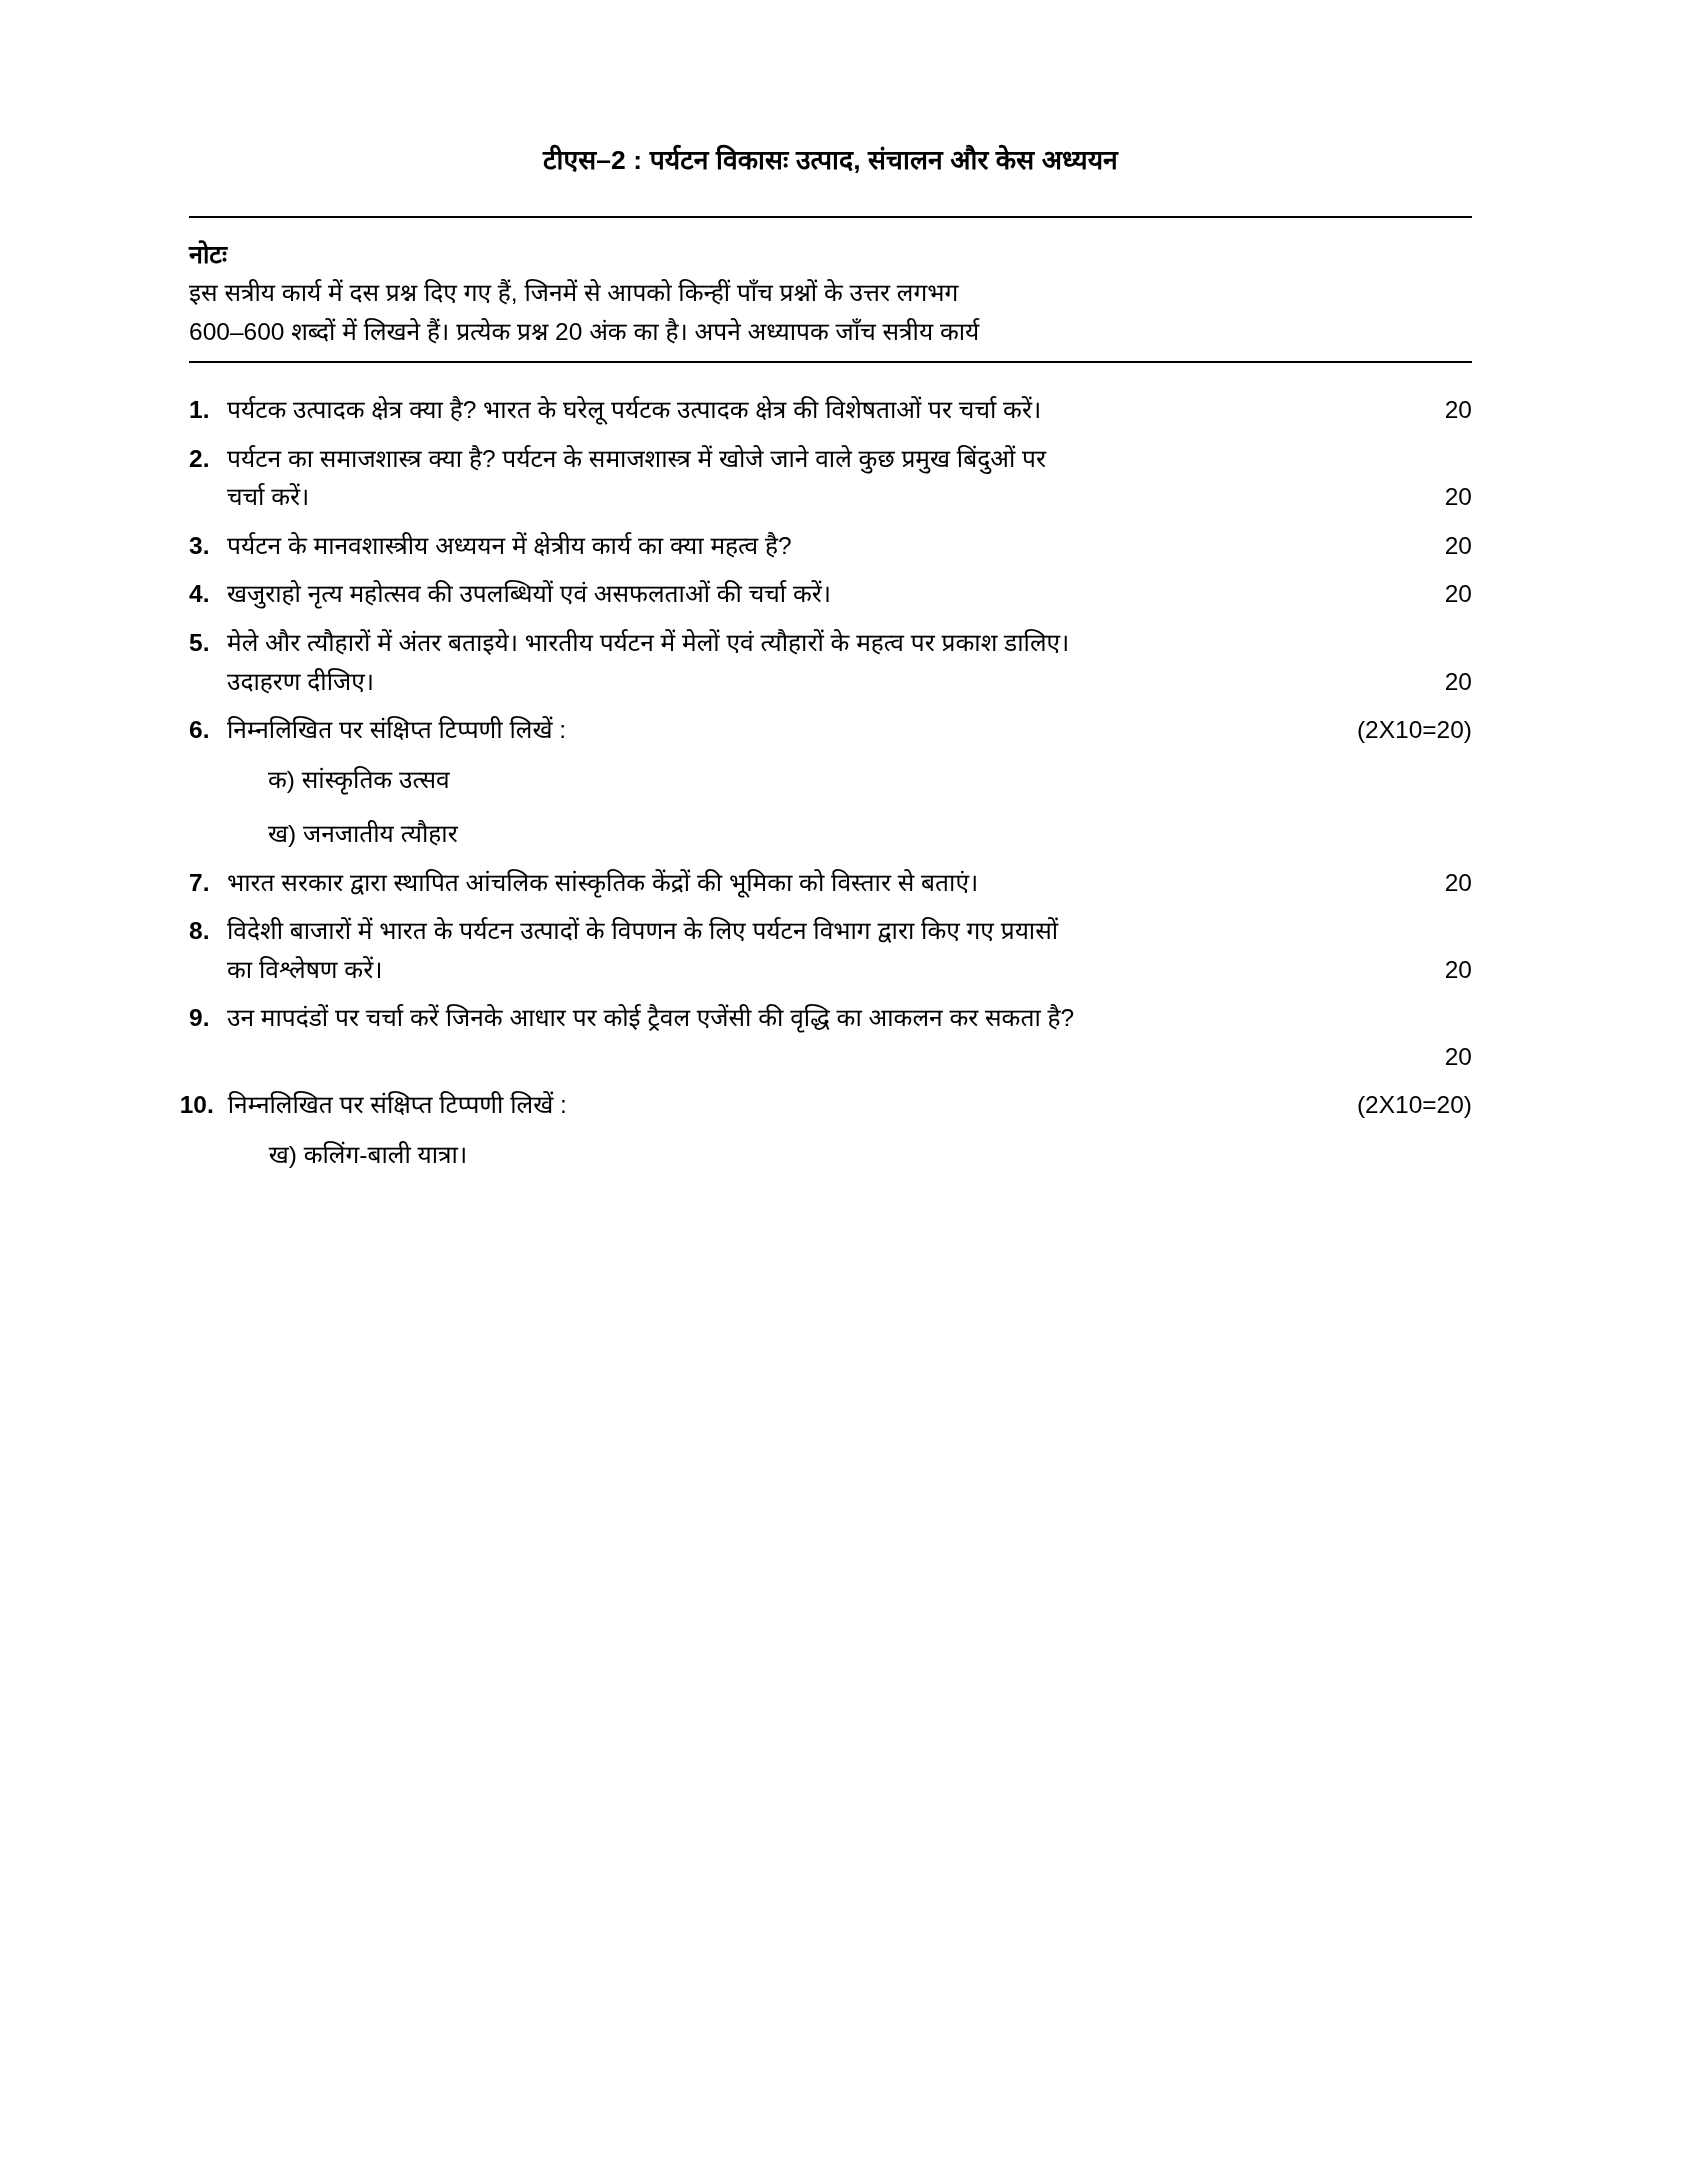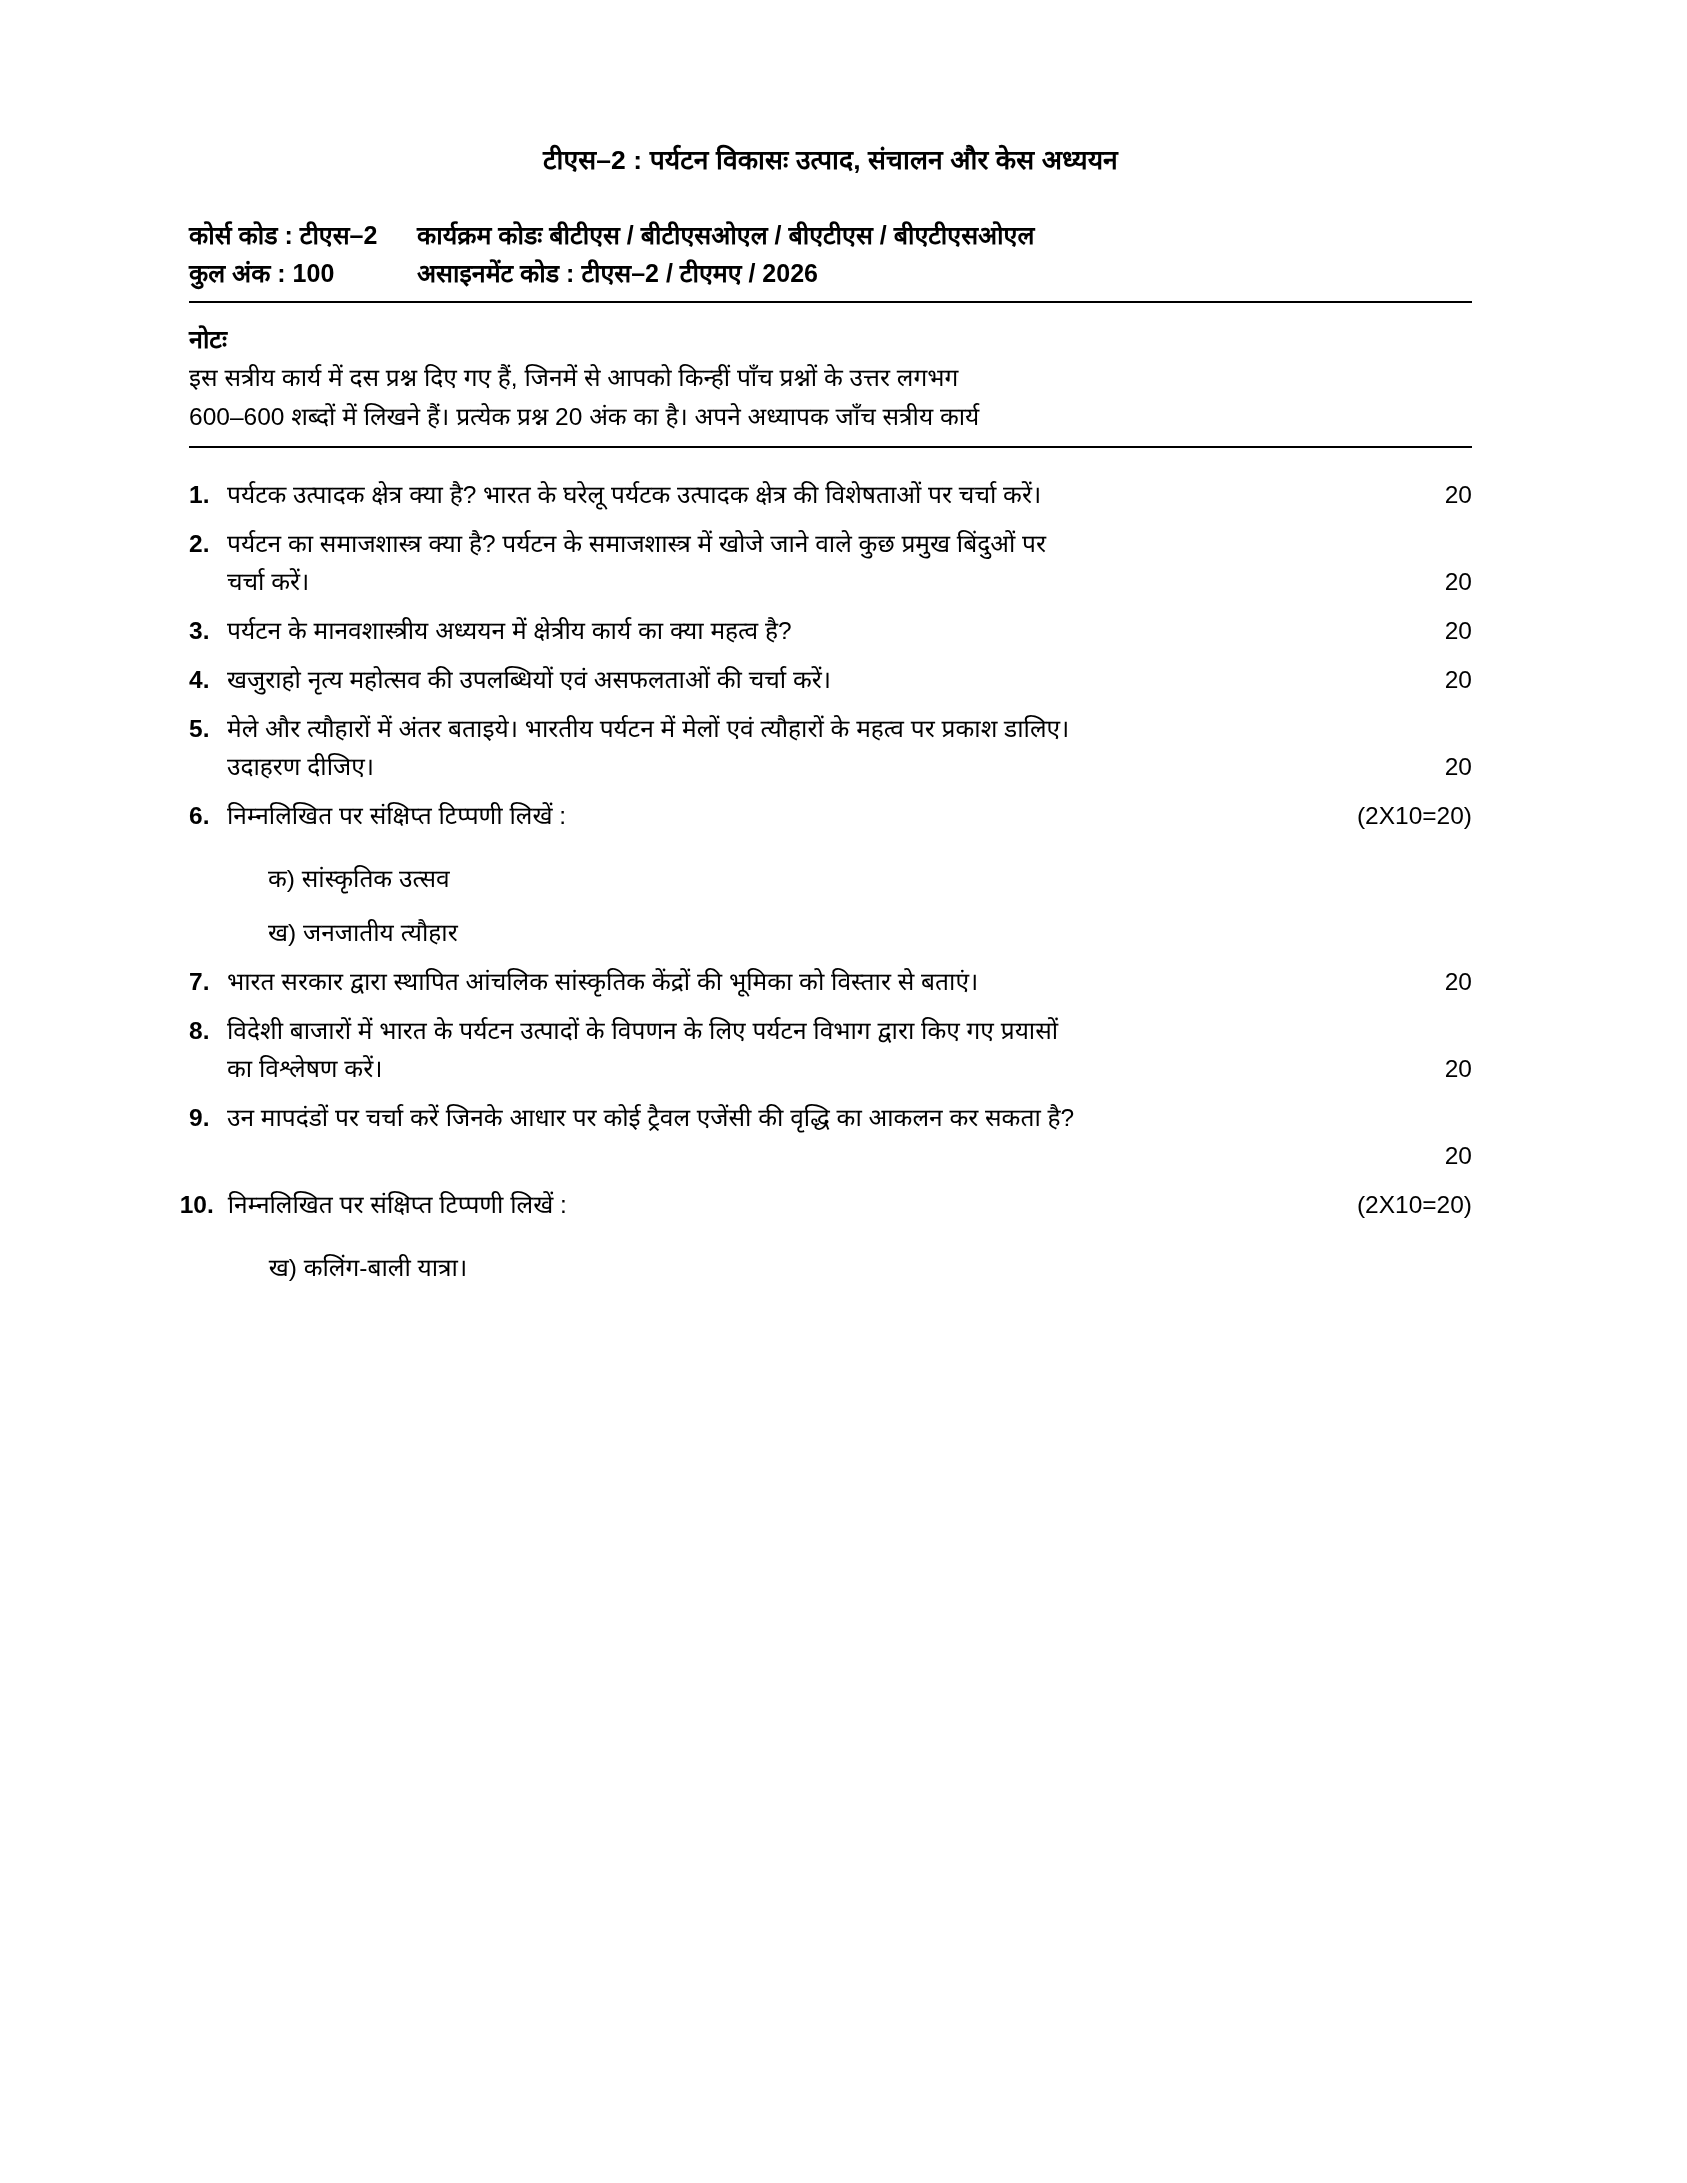--- a/index.html
+++ b/index.html
@@ -146,48 +146,38 @@
   }
   .q-marks {
     flex: 0 0 auto;
     padding-left: 20px;
     white-space: nowrap;
   }
   .q-line.right-only {
     justify-content: flex-end;
   }
   .subitem {
-    margin-top: 25px;
+    margin-top: 11px;
     margin-left: 41px;
     line-height: 1.56;
   }
   .subitem + .subitem {
     margin-top: 16px;
   }
 </style>
 </head>
 <body>
 
 <div class="page">
   <div class="content">
 
     <div class="title-block">
       <div class="title-line">टीएस–2 : पर्यटन विकासः उत्पाद, संचालन और केस अध्ययन</div>
     </div>
 
-    <div class="code-rows">
-      <div class="code-row">
-        <div class="code-left">कोर्स कोड : टीएस–2</div>
-        <div class="code-right">कार्यक्रम कोडः बीटीएस / बीटीएसओएल / बीएटीएस / बीएटीएसओएल</div>
-      </div>
-      <div class="code-row">
-        <div class="code-left">कुल अंक : 100</div>
-        <div class="code-right">असाइनमेंट कोड : टीएस–2 / टीएमए / 2026</div>
-      </div>
-    </div>
 
     <hr class="rule">
 
     <div class="note">
       <div class="note-label">नोटः</div>
       <div class="note-body">
         <span class="nb-line">इस सत्रीय कार्य में दस प्रश्न दिए गए हैं, जिनमें से आपको किन्हीं पाँच प्रश्नों के उत्तर लगभग</span>
         <span class="nb-line">600–600 शब्दों में लिखने हैं। प्रत्येक प्रश्न 20 अंक का है। अपने अध्यापक जाँच सत्रीय कार्य</span>
       </div>
     </div>

